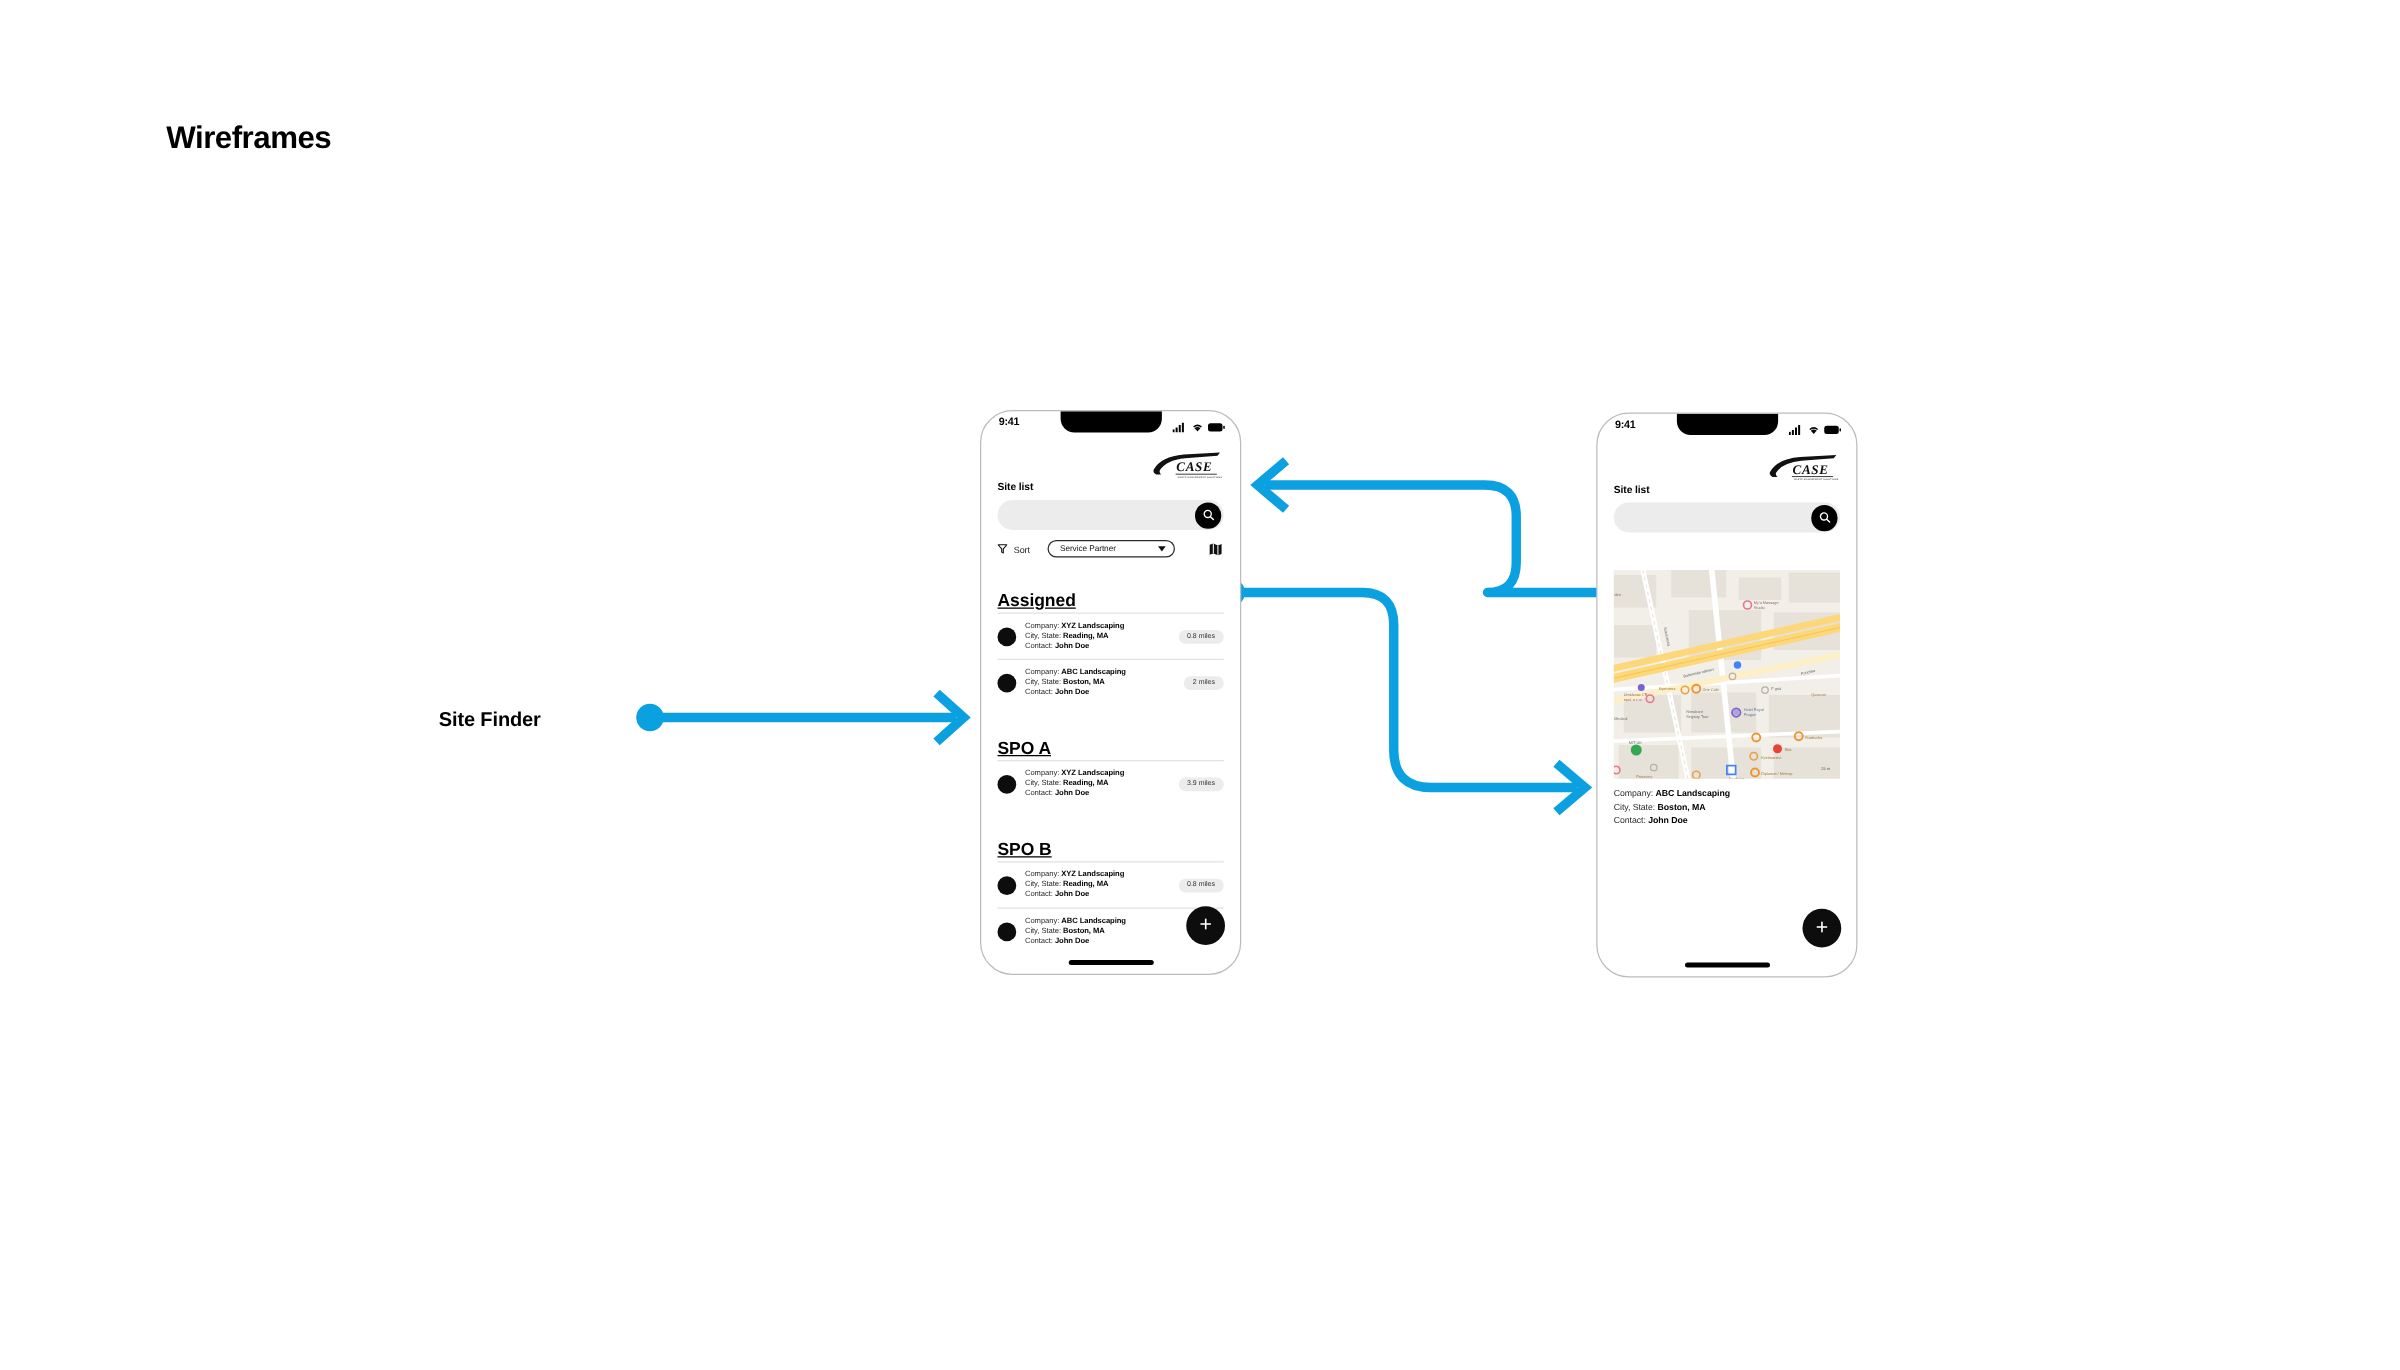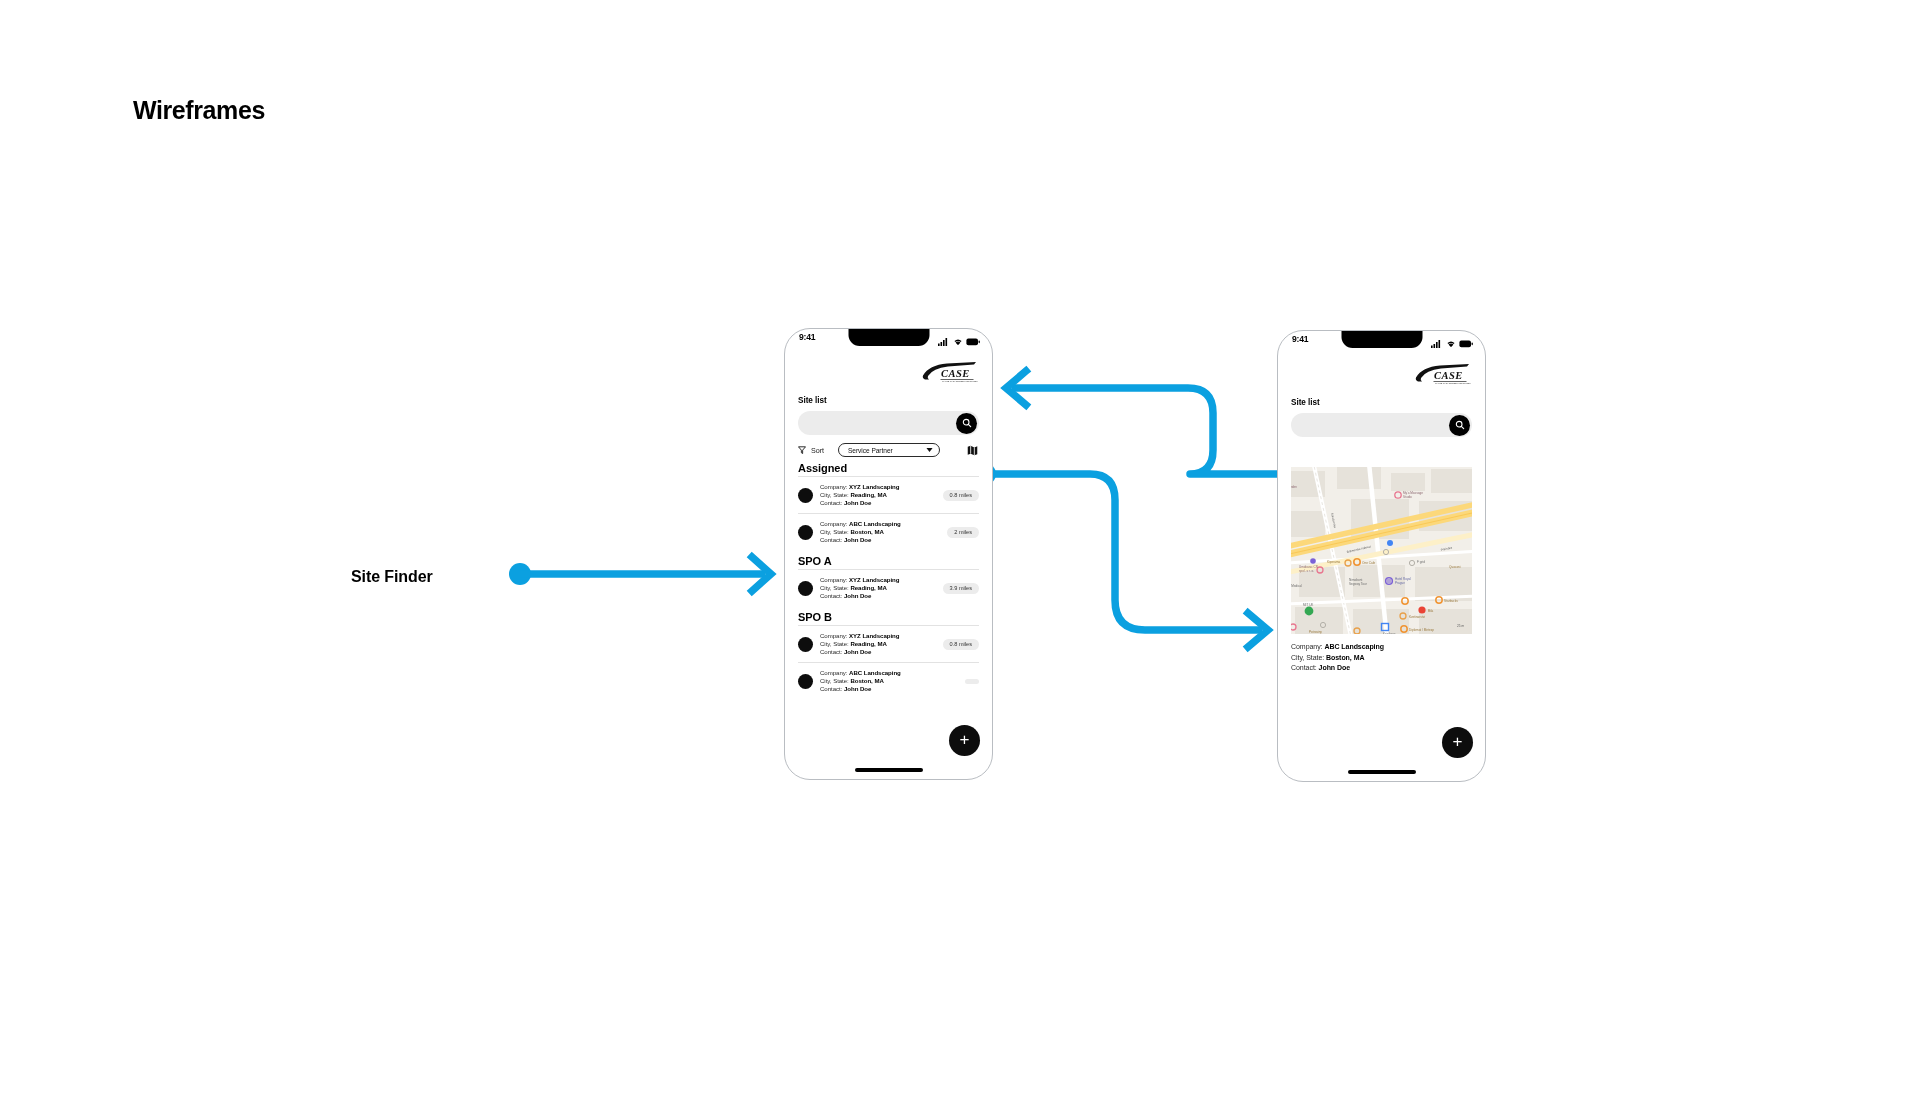--- a/index.html
+++ b/index.html
@@ -111,21 +111,20 @@
     justify-content: flex-end;
     padding-top: 10px;
     padding-right: 1px;
     align-items: center;
   }
 
   .section-title {
     font-size: 8.2px;
     font-weight: bold;
     color: #000;
-    margin-top: 11px;
     letter-spacing: -0.05px;
   }
 
   .searchbar {
     position: relative;
     margin-top: 6px;
     height: 24px;
     background: #ececec;
     border-radius: 13px;
   }
@@ -174,26 +173,27 @@
   .map-icon-btn {
     margin-left: auto;
     width: 13px;
     height: 13px;
     display: flex;
     align-items: center;
     justify-content: center;
   }
 
   .group-head {
-    font-size: 11px;
+    font-size: 14px;
     font-weight: bold;
     color: #000;
-    margin-top: 5px;
+    margin-top: 26px;
     margin-bottom: 2px;
     letter-spacing: -0.05px;
+    text-decoration: underline;
   }
 
   .site-row {
     display: flex;
     align-items: center;
     border-top: 1px solid #e2e2e2;
     padding: 6px 0 6px 0;
     gap: 7px;
   }
   .avatar {

